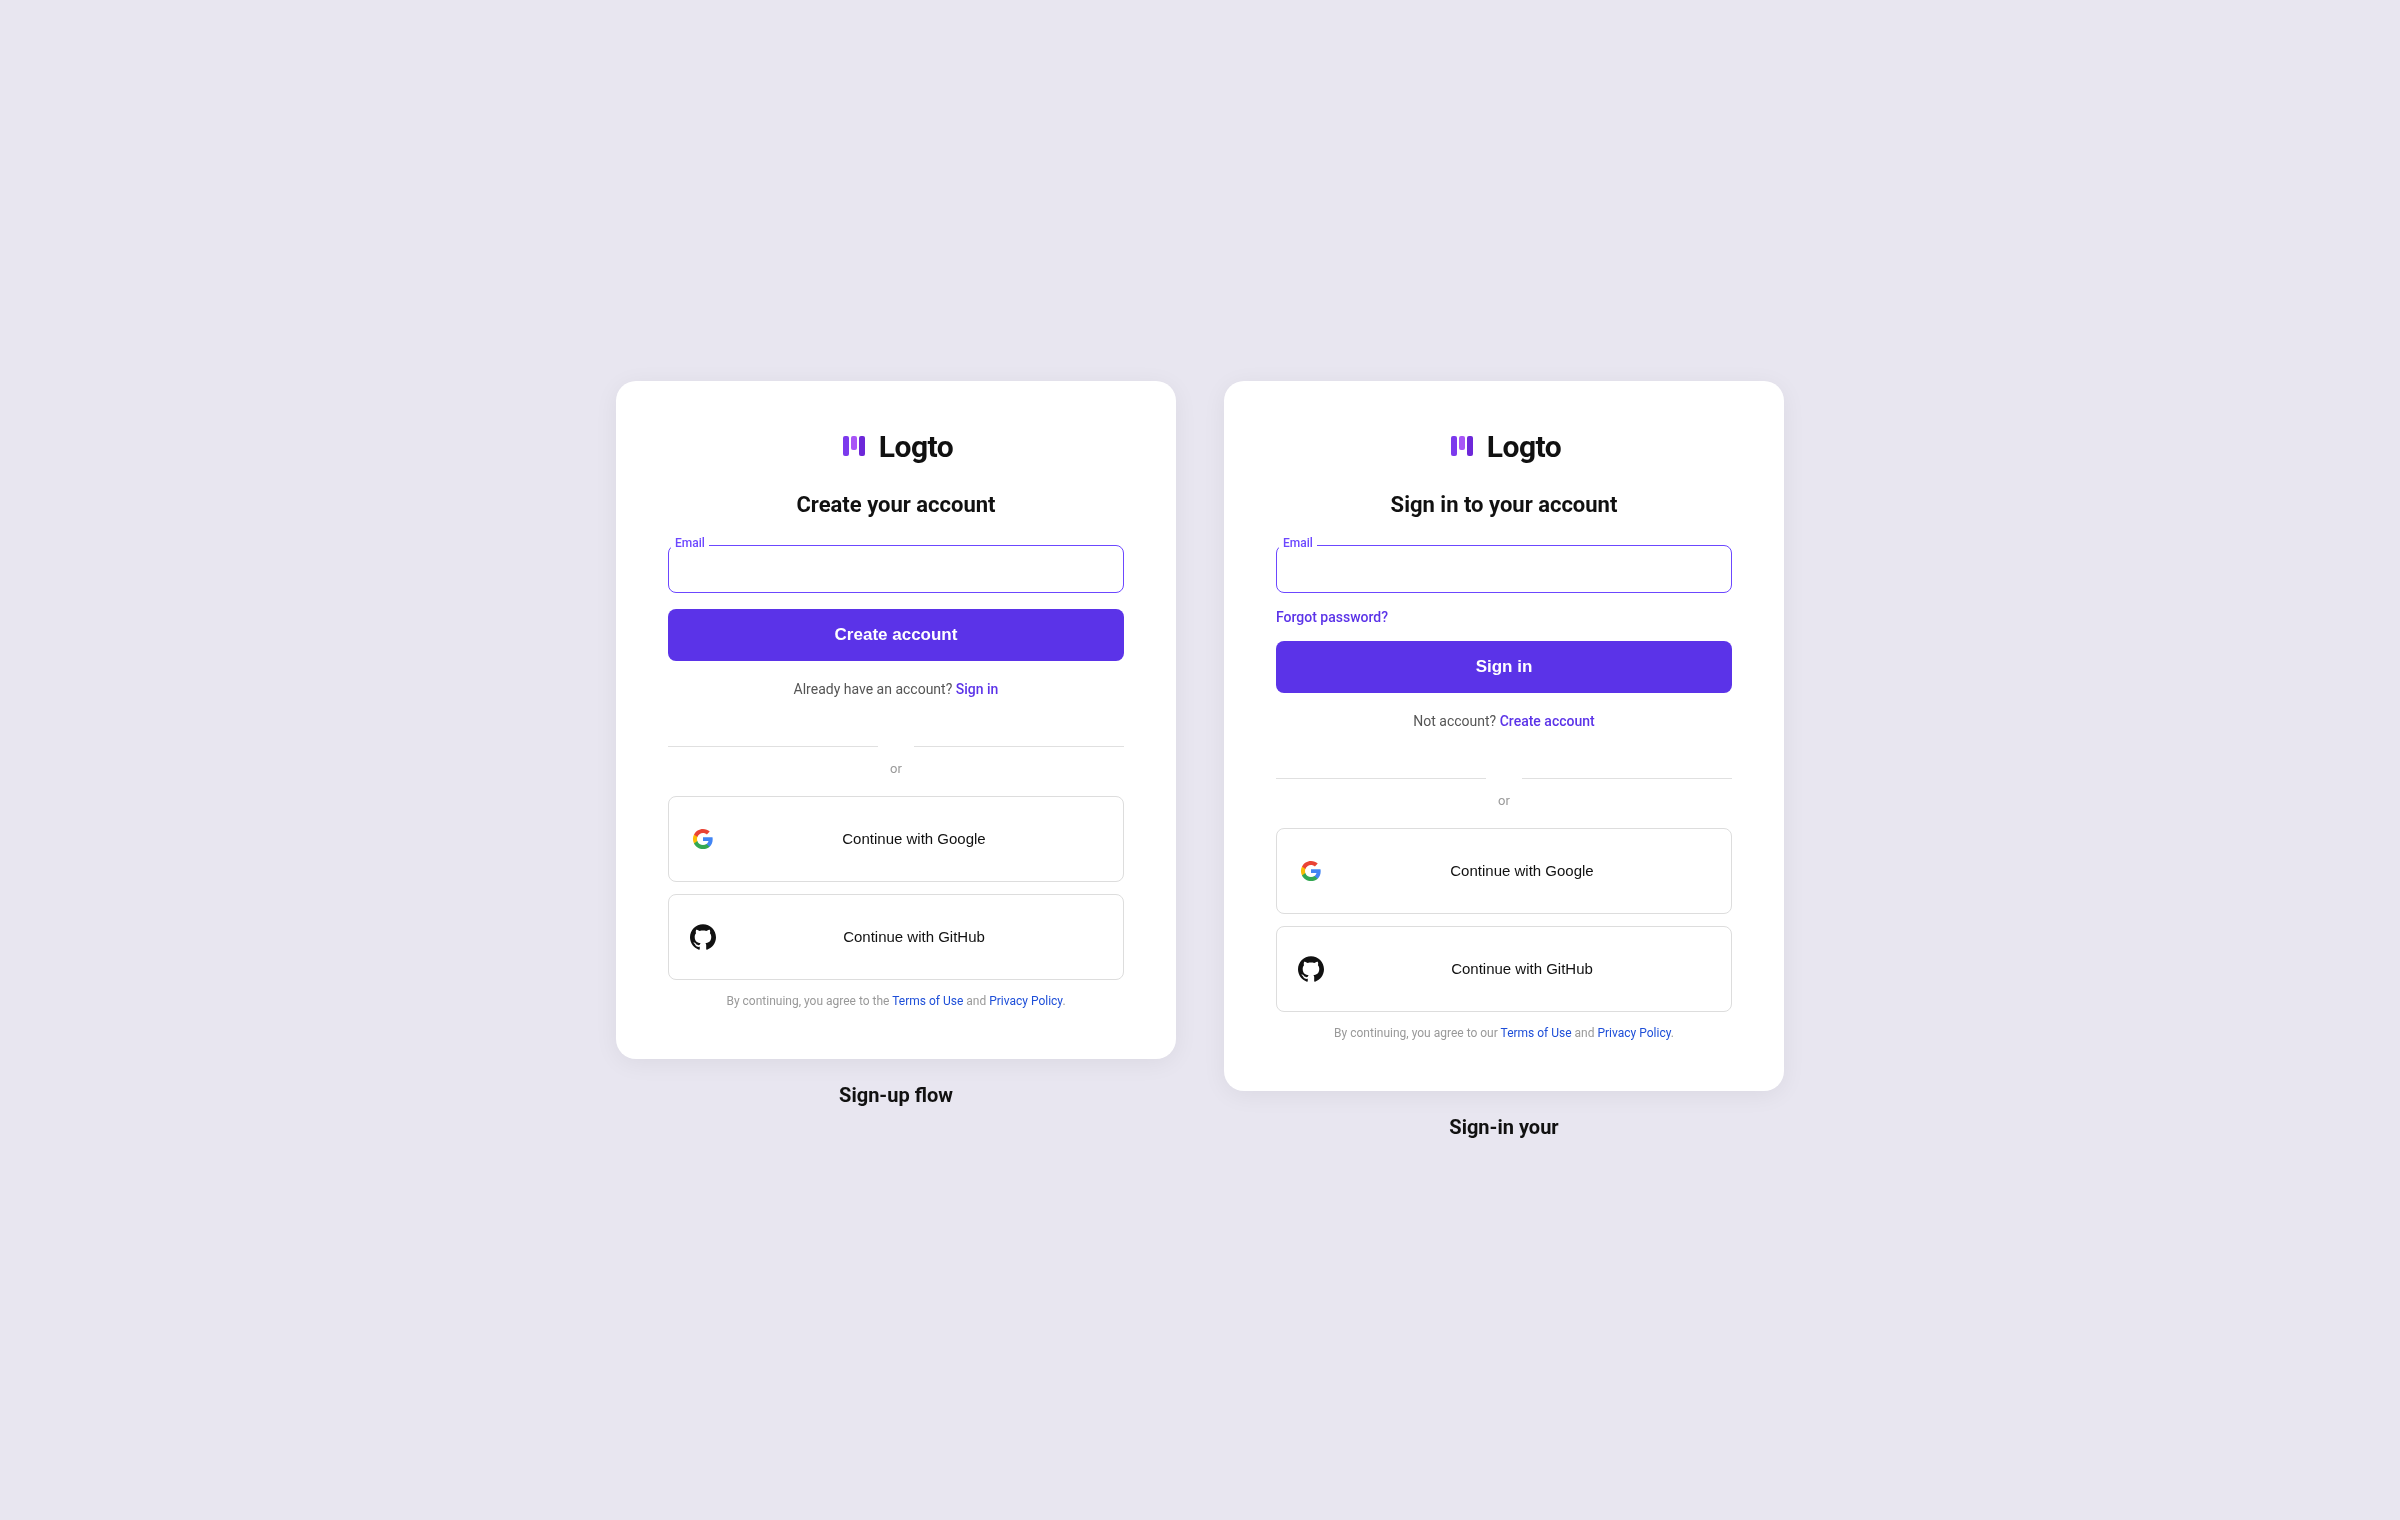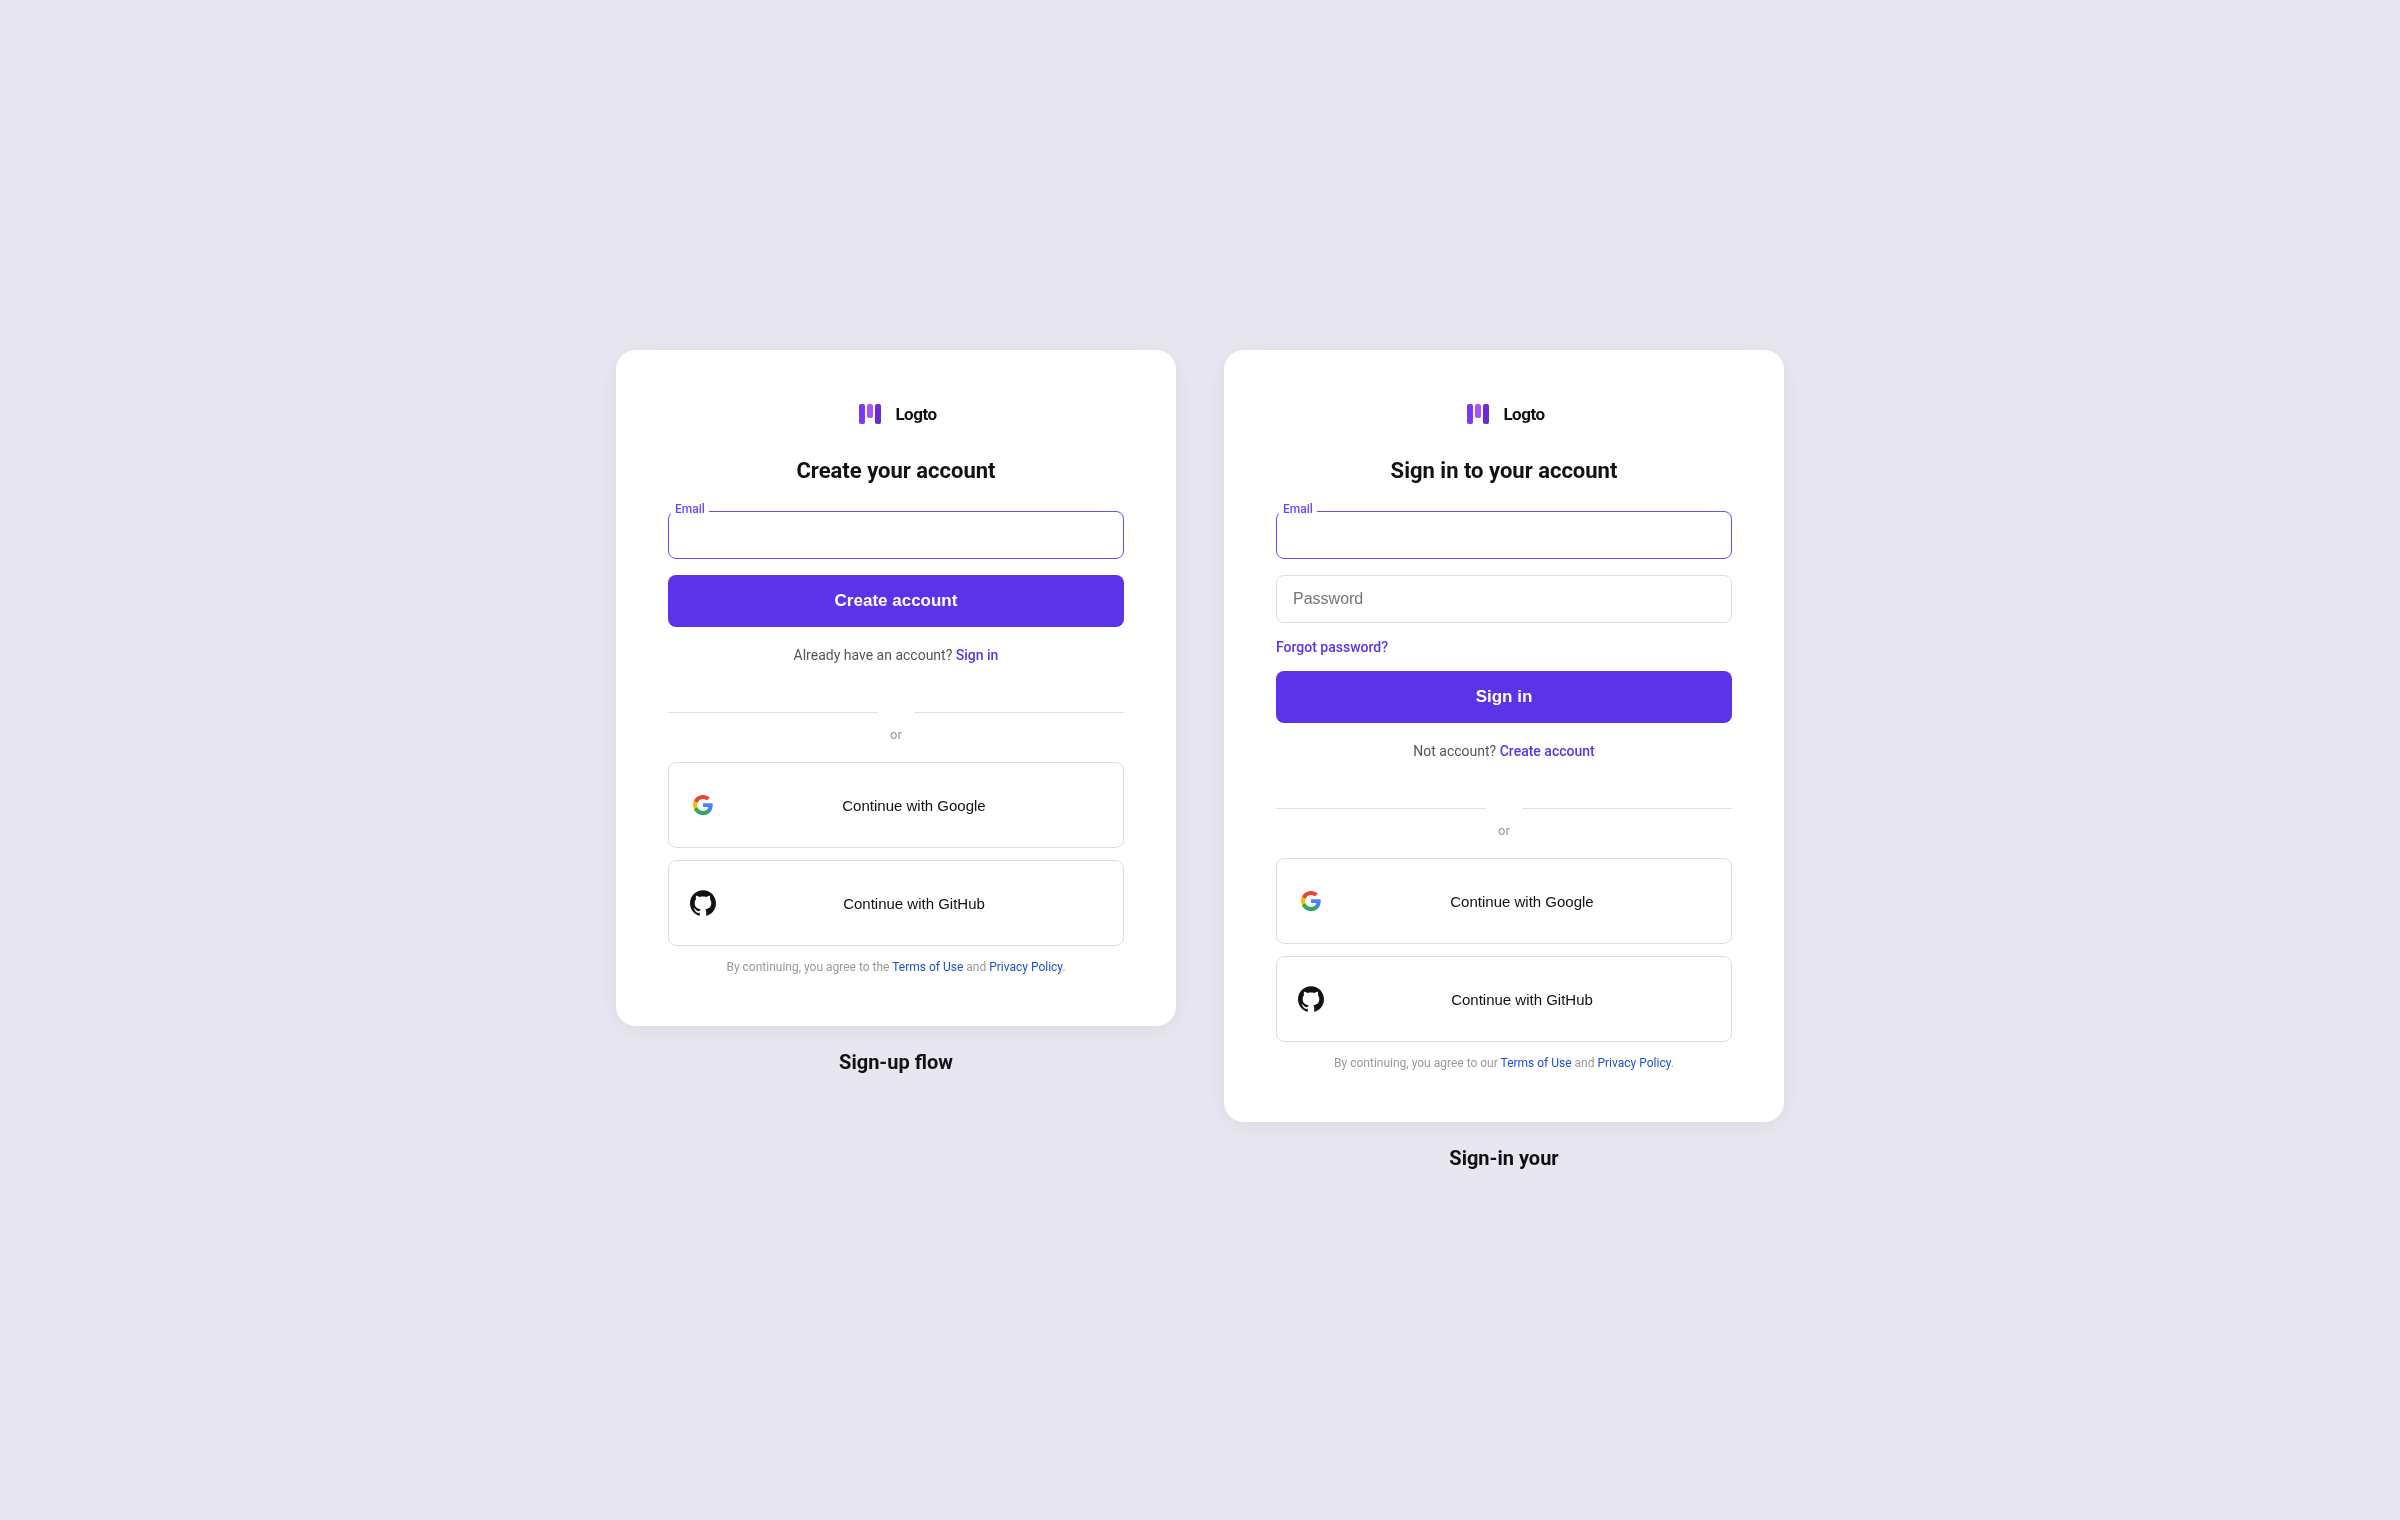--- a/index.html
+++ b/index.html
@@ -39,21 +39,21 @@
       align-items: center;
       justify-content: center;
       gap: 8px;
       margin-bottom: 28px;
     }
     .logo-icon {
       width: 32px;
       height: 32px;
     }
     .logo-text {
-      font-size: 17px;
+      font-size: 30px;
       font-weight: 700;
       color: #111;
       letter-spacing: -0.5px;
     }
     .card-title {
       text-align: center;
       font-size: 22px;
       font-weight: 700;
       color: #111;
       margin-bottom: 28px;
@@ -276,23 +276,20 @@
         <span class="logo-text">Logto</span>
       </div>
 
       <div class="card-title">Sign in to your account</div>
 
       <div class="input-group">
         <span class="input-label">Email</span>
         <input class="input-field" type="email" autocomplete="email" style="">
       </div>
 
-      <div class="input-group">
-        <input class="input-field no-focus" type="password" placeholder="Password" style="">
-      </div>
 
       <a href="#" class="forgot-password">Forgot password?</a>
 
       <button class="primary-button">Sign in</button>
 
       <div class="account-link-text">
         <span>Not account?</span>
         <a href="#">Create account</a>
       </div>
 

